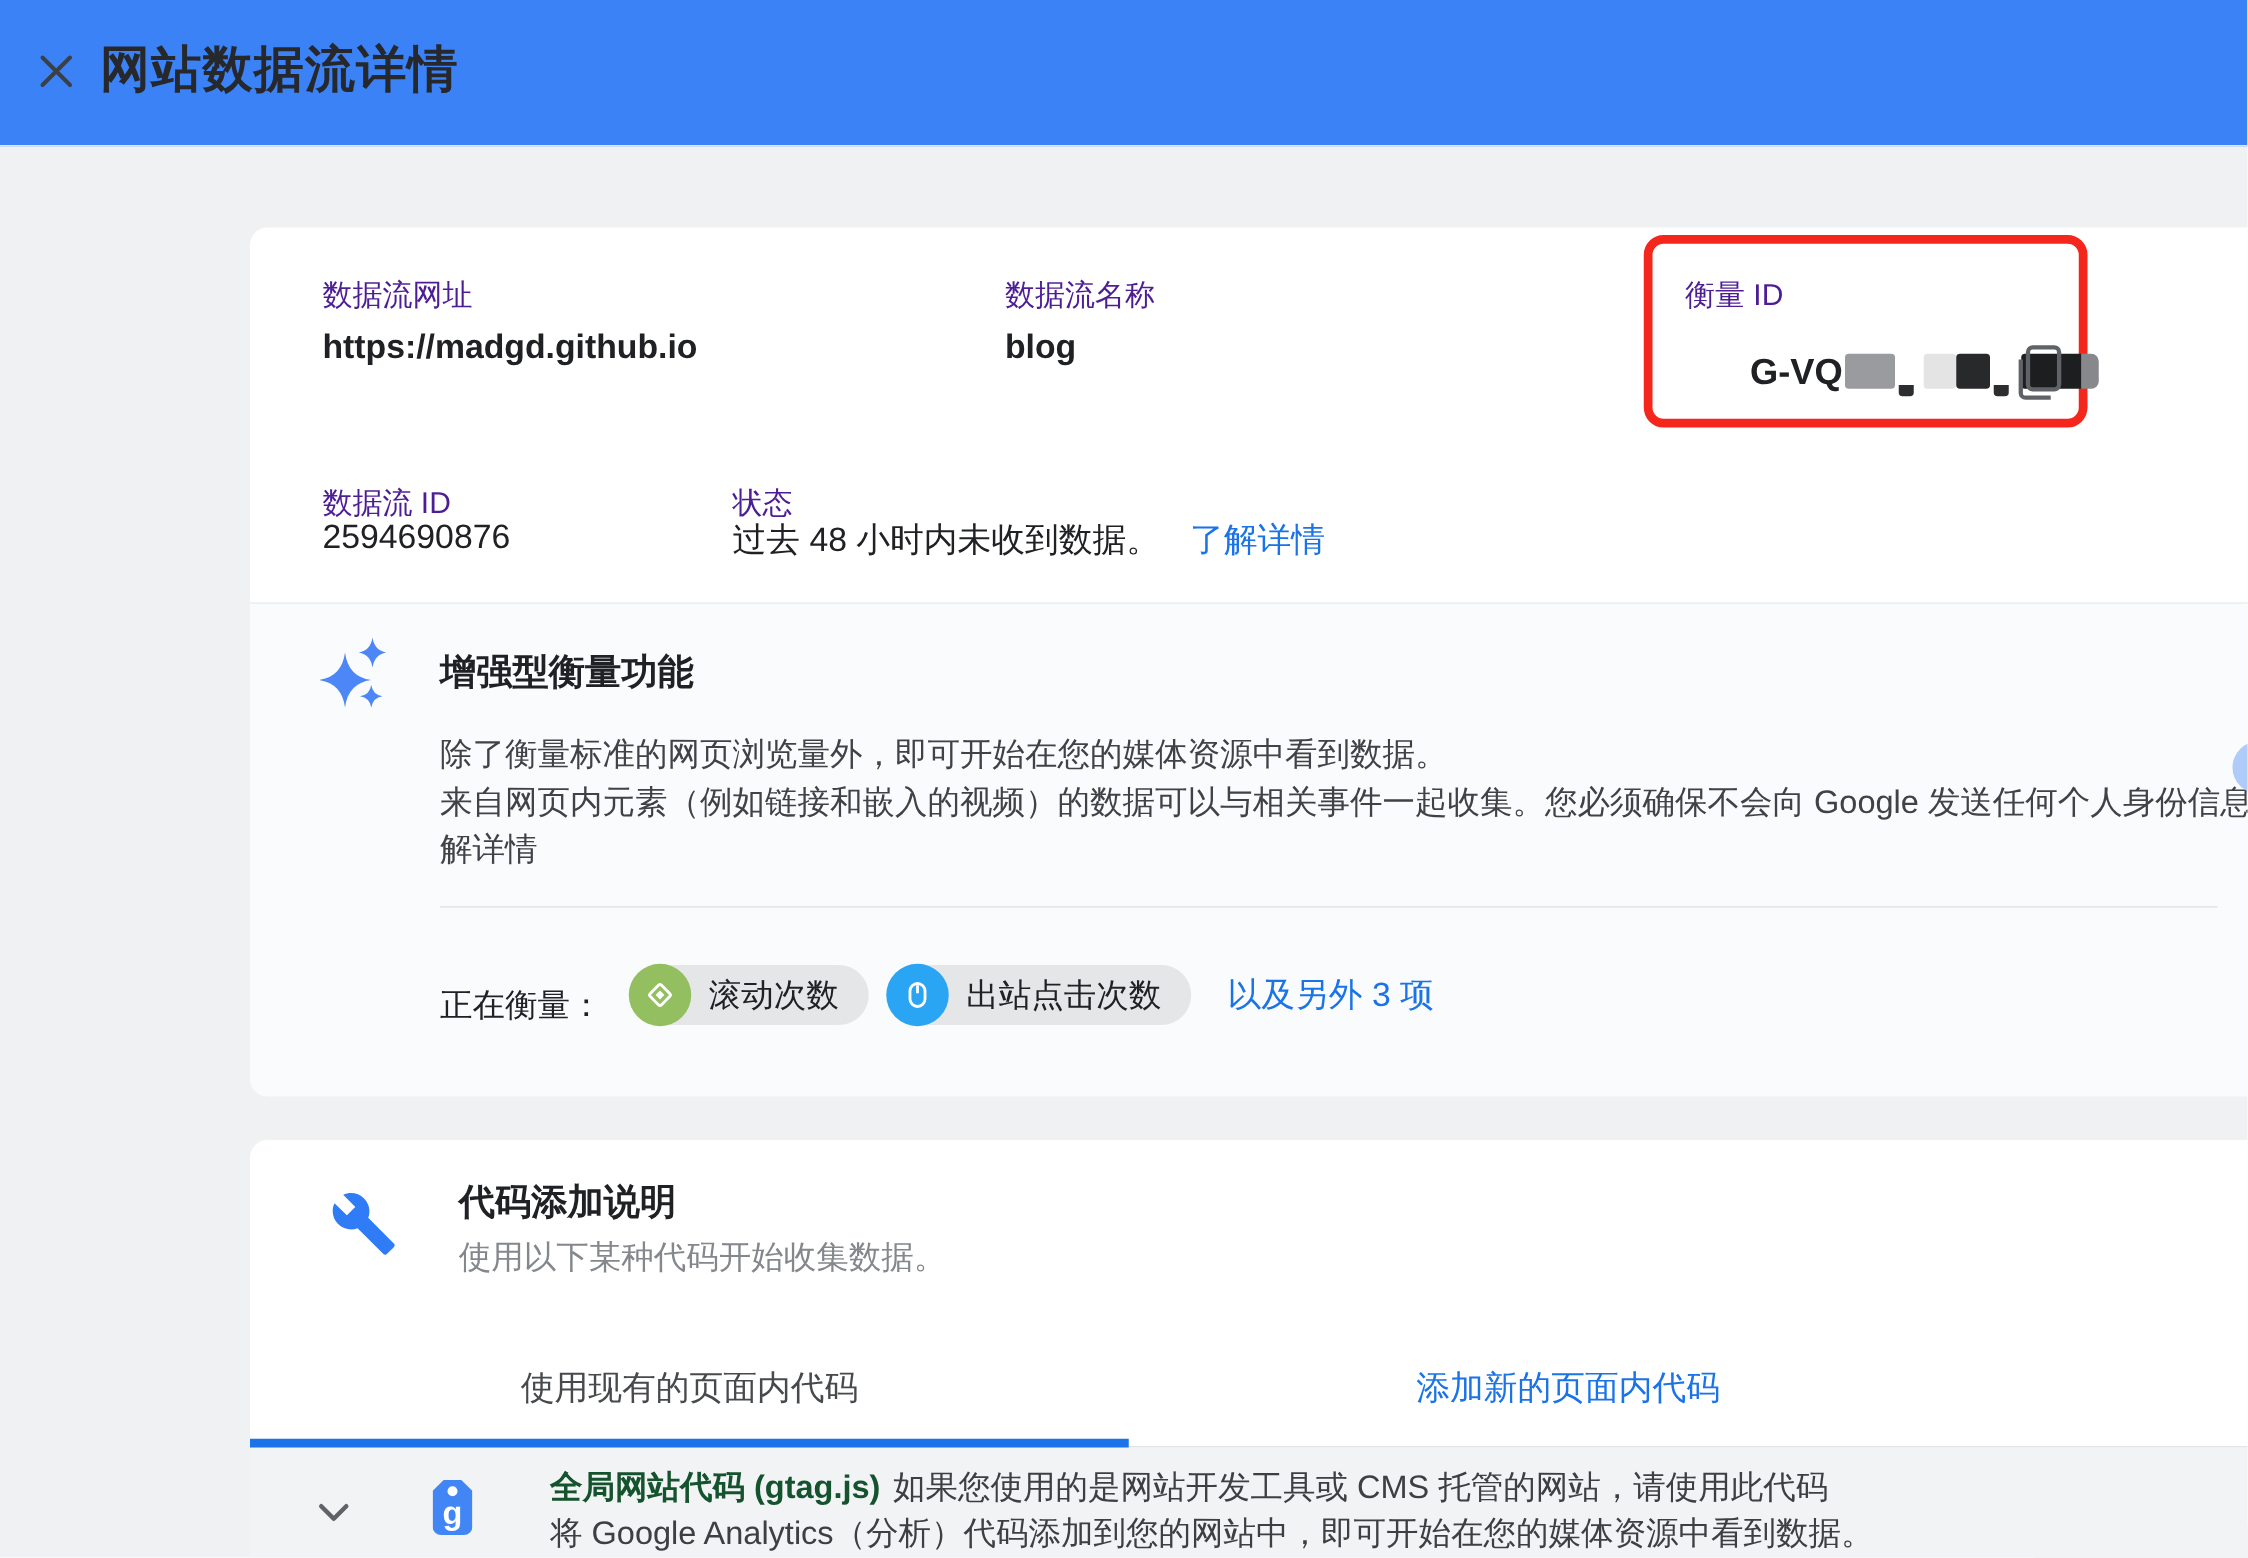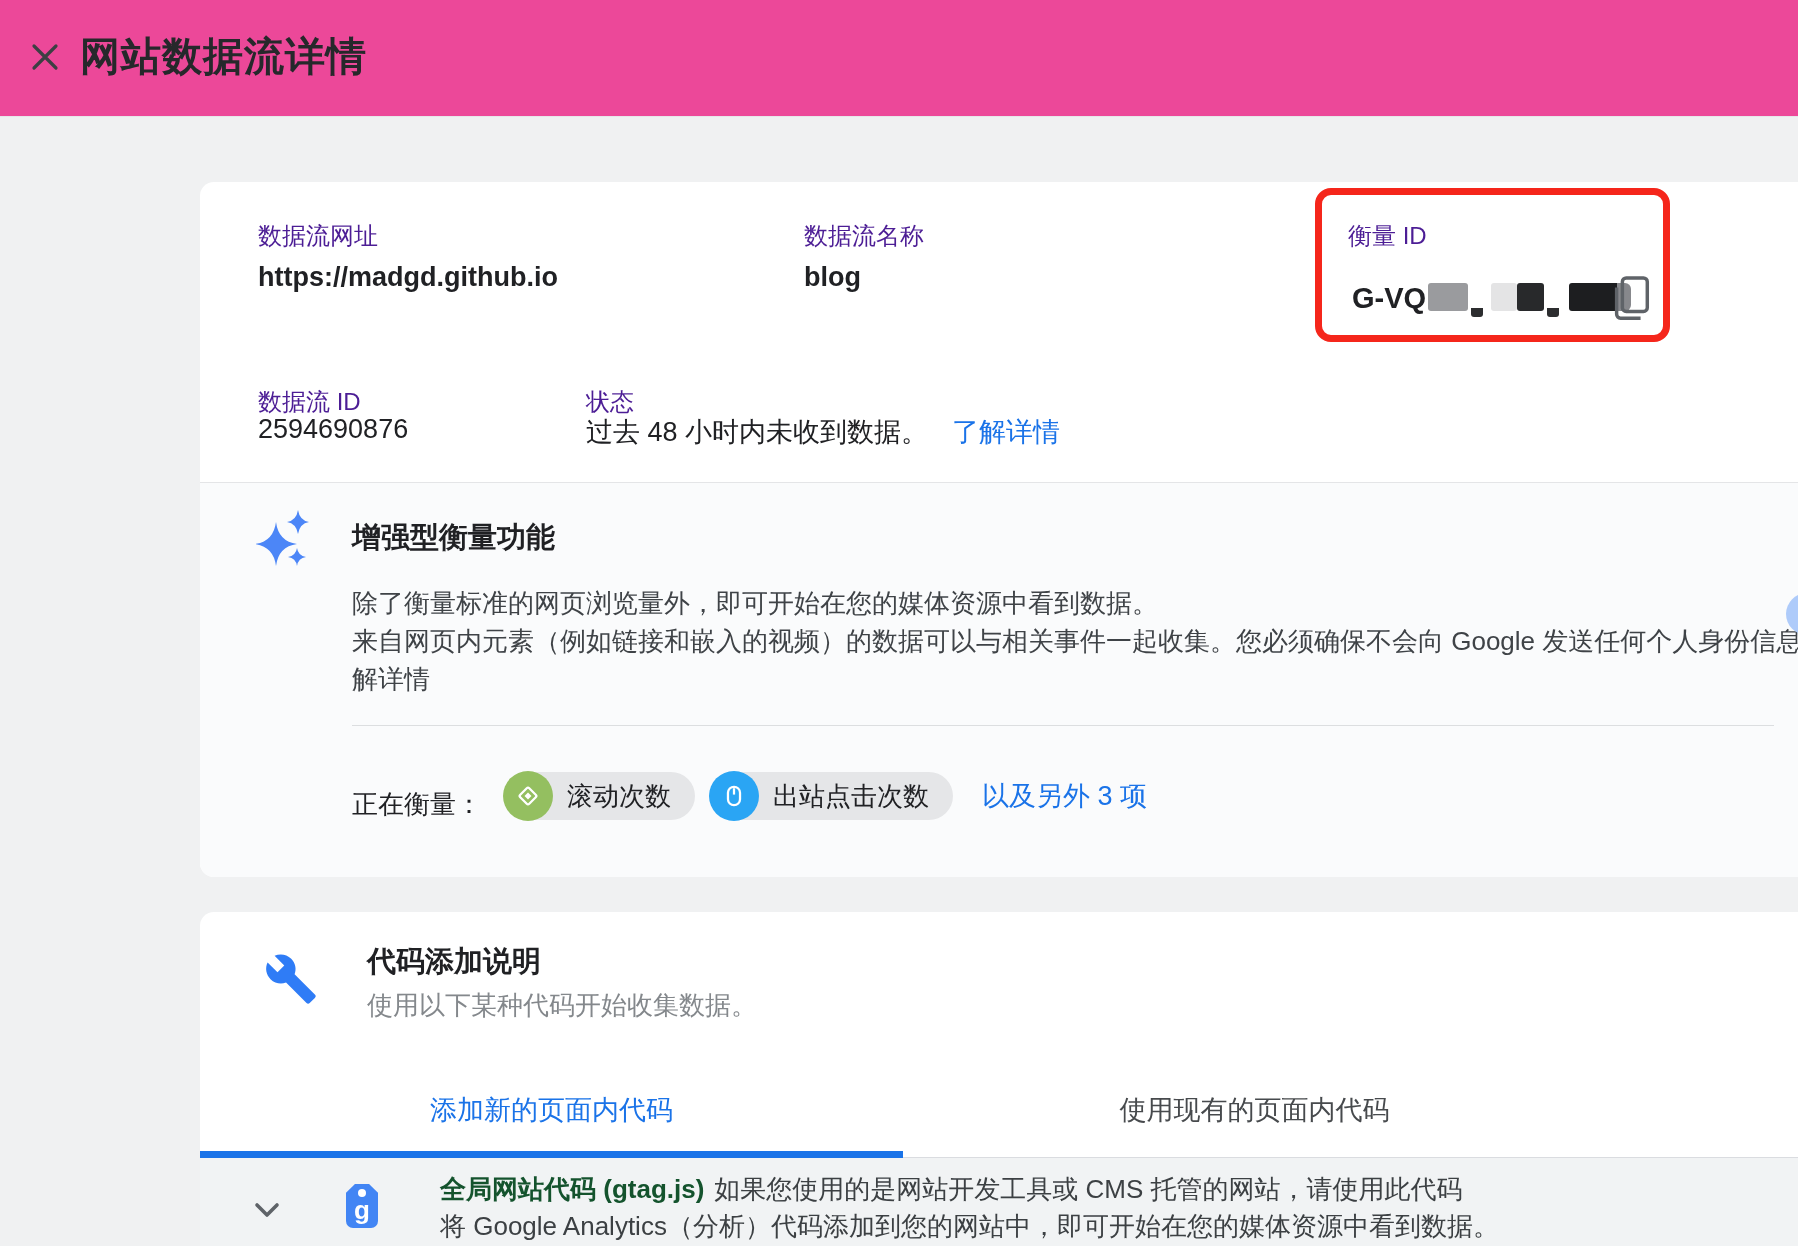--- a/index.html
+++ b/index.html
@@ -3,39 +3,39 @@
 <meta charset="utf-8">
 <style>
   html,body{margin:0;padding:0;}
   body{
     width:1798px;height:1246px;position:relative;overflow:hidden;
     background:#f0f1f2;
     font-family:"Liberation Sans","DejaVu Sans",sans-serif;
     color:#202124;
   }
   
-  .topbar{position:absolute;left:0;top:0;width:100%;height:116px;background:#ec4899;
+  .topbar{position:absolute;left:0;top:0;width:100%;height:116px;background:#3b82f6;
     border-bottom:1px solid #e6e7e9;z-index:6;}
   .close-btn{position:absolute;left:26px;top:38px;width:38px;height:38px;cursor:pointer;}
   .topbar-title{position:absolute;left:80px;top:0;height:116px;line-height:112px;
     font-size:40px;font-weight:600;color:#26282b;letter-spacing:1px;}
   
   .card{position:absolute;left:200px;width:1622px;background:#fff;border-radius:14px;}
   .card1{top:182px;height:695px;}
   .card2{top:912px;height:420px;}
   .field-label{position:absolute;font-size:24px;color:#4c1d95;white-space:nowrap;}
   .field-value{position:absolute;font-size:27px;color:#202124;font-weight:700;white-space:nowrap;}
   .field-value.regular{font-weight:400;}
   .divider{position:absolute;height:1px;background:#e4e5e7;left:0;right:0;}
   .link{color:#1a73e8;cursor:pointer;text-decoration:none;}
   
   .red-annotation{position:absolute;left:1115px;top:6px;width:355px;height:154px;
     border:7px solid #f5261b;border-radius:16px;box-sizing:border-box;z-index:3;}
   .mid-label{left:1148px;top:38px;}
-  .mid-value{position:absolute;left:1152px;top:96px;display:flex;align-items:flex-start;z-index:4;}
+  .mid-value{position:absolute;left:1200px;top:96px;display:flex;align-items:flex-start;z-index:4;}
   .mid-prefix{font-size:29px;font-weight:700;color:#202124;line-height:40px;}
   .rbox{display:inline-block;height:28px;border-radius:3px;margin-top:5px;}
   .rb1{width:40px;background:#9a9b9e;margin-left:2px;}
   .rb2{width:26px;background:#e4e4e5;margin-left:8px;}
   .rb3{width:27px;background:#28292b;}
   .rb4{width:48px;background:#1d1e20;margin-left:10px;border-radius:3px 0 0 3px;}
   .rb5{width:14px;background:#87888c;border-radius:0 6px 6px 0;}
   .rfrag{display:inline-block;width:12px;height:9px;background:#2c2d2f;border-radius:0 0 3px 3px;
     margin-top:30px;margin-left:3px;}
   .copy-btn{position:absolute;left:1408px;top:92px;width:46px;height:50px;cursor:pointer;z-index:4;}
@@ -184,22 +184,22 @@
 
   <div class="wrench">
     <svg width="54" height="54" viewBox="0 0 24 24">
       <path fill="#2f7cf6" d="M22.7 19l-9.1-9.1c.9-2.3.4-5-1.5-6.9-2-2-5-2.4-7.4-1.3L9 6 6 9 1.6 4.7C.4 7.1.9 10.1 2.9 12.1c1.9 1.9 4.6 2.4 6.9 1.5l9.1 9.1c.4.4 1 .4 1.4 0l2.3-2.3c.5-.4.5-1.1.1-1.4z"></path>
     </svg>
   </div>
   <div class="tag-title">代码添加说明</div>
   <div class="tag-sub">使用以下某种代码开始收集数据。</div>
 
   <div class="tabs">
+    <div class="tab inactive">使用现有的页面内代码</div>
     <div class="tab active">添加新的页面内代码</div>
-    <div class="tab inactive">使用现有的页面内代码</div>
   </div>
   <div class="tabline-gray"></div>
   <div class="tabline-blue"></div>
 
   <div class="gtag-row">
     <div class="chevron">
       <svg width="26" height="16" viewBox="0 0 26 16">
         <path d="M3 3 L13 13 L23 3" fill="none" stroke="#5f6368" stroke-width="3.6" stroke-linecap="round" stroke-linejoin="round"></path>
       </svg>
     </div>

